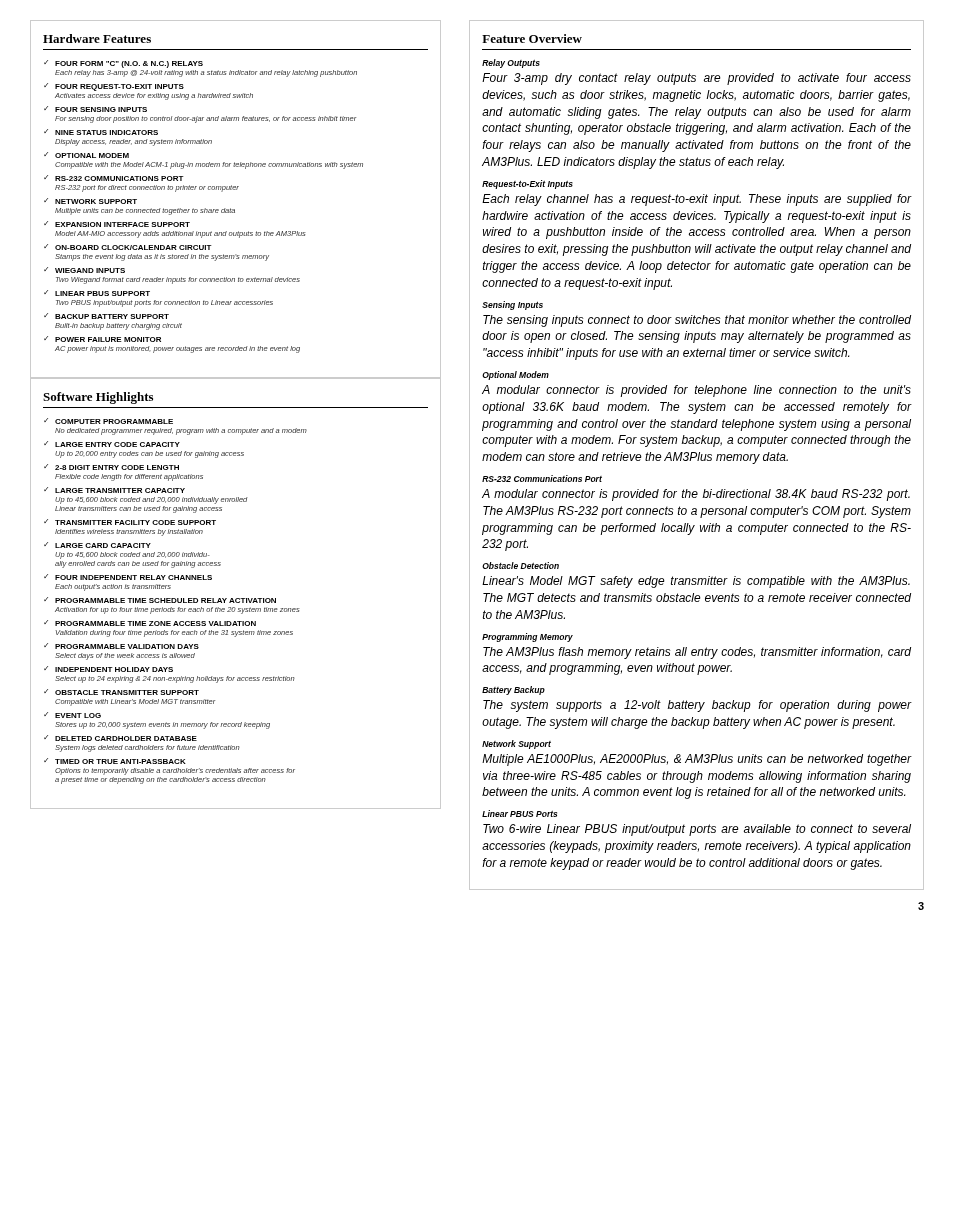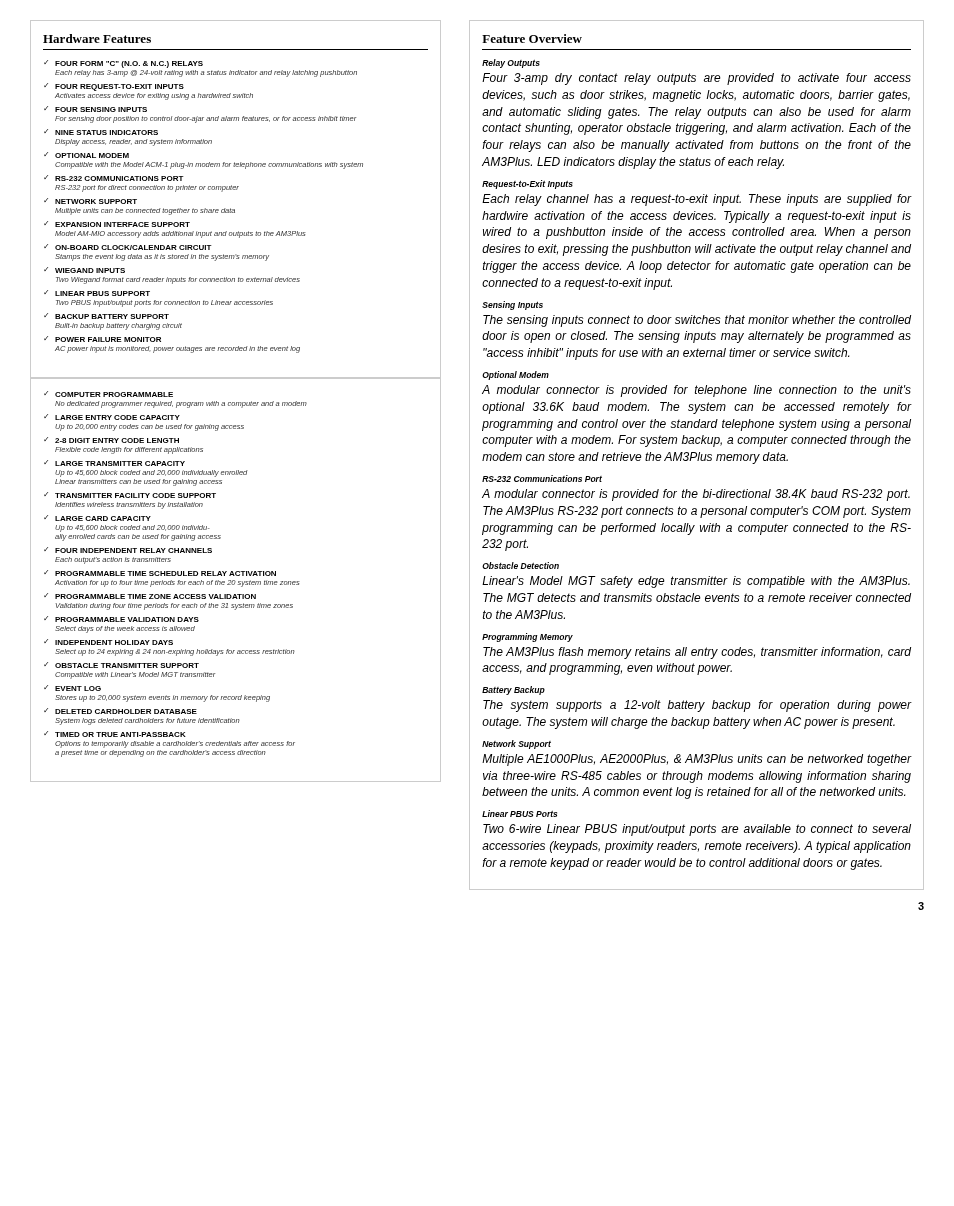--- a/index.html
+++ b/index.html
@@ -108,20 +108,21 @@
           <li><span class="check">✓</span><span class="feature-label">EXPANSION INTERFACE SUPPORT</span><span class="feature-desc">Model AM-MIO accessory adds additional input and outputs to the AM3Plus</span></li>
           <li><span class="check">✓</span><span class="feature-label">ON-BOARD CLOCK/CALENDAR CIRCUIT</span><span class="feature-desc">Stamps the event log data as it is stored in the system's memory</span></li>
           <li><span class="check">✓</span><span class="feature-label">WIEGAND INPUTS</span><span class="feature-desc">Two Wiegand format card reader inputs for connection to external devices</span></li>
           <li><span class="check">✓</span><span class="feature-label">LINEAR PBUS SUPPORT</span><span class="feature-desc">Two PBUS input/output ports for connection to Linear accessories</span></li>
           <li><span class="check">✓</span><span class="feature-label">BACKUP BATTERY SUPPORT</span><span class="feature-desc">Built-in backup battery charging circuit</span></li>
           <li><span class="check">✓</span><span class="feature-label">POWER FAILURE MONITOR</span><span class="feature-desc">AC power input is monitored, power outages are recorded in the event log</span></li>
         </ul>
     </div>
 
     <div class="section-block border-box">
+      <div class="section-title">Software Highlights</div>
       <ul class="feature-list" id="software-list">
           <li><span class="check">✓</span><span class="feature-label">COMPUTER PROGRAMMABLE</span><span class="feature-desc">No dedicated programmer required, program with a computer and a modem</span></li>
           <li><span class="check">✓</span><span class="feature-label">LARGE ENTRY CODE CAPACITY</span><span class="feature-desc">Up to 20,000 entry codes can be used for gaining access</span></li>
           <li><span class="check">✓</span><span class="feature-label">2-8 DIGIT ENTRY CODE LENGTH</span><span class="feature-desc">Flexible code length for different applications</span></li>
           <li><span class="check">✓</span><span class="feature-label">LARGE TRANSMITTER CAPACITY</span><span class="feature-desc">Up to 45,600 block coded and 20,000 individually enrolled<br>Linear transmitters can be used for gaining access</span></li>
           <li><span class="check">✓</span><span class="feature-label">TRANSMITTER FACILITY CODE SUPPORT</span><span class="feature-desc">Identifies wireless transmitters by installation</span></li>
           <li><span class="check">✓</span><span class="feature-label">LARGE CARD CAPACITY</span><span class="feature-desc">Up to 45,600 block coded and 20,000 individu-<br>ally enrolled cards can be used for gaining access</span></li>
           <li><span class="check">✓</span><span class="feature-label">FOUR INDEPENDENT RELAY CHANNELS</span><span class="feature-desc">Each output's action is transmitters</span></li>
           <li><span class="check">✓</span><span class="feature-label">PROGRAMMABLE TIME SCHEDULED RELAY ACTIVATION</span><span class="feature-desc">Activation for up to four time periods for each of the 20 system time zones</span></li>
           <li><span class="check">✓</span><span class="feature-label">PROGRAMMABLE TIME ZONE ACCESS VALIDATION</span><span class="feature-desc">Validation during four time periods for each of the 31 system time zones</span></li>

